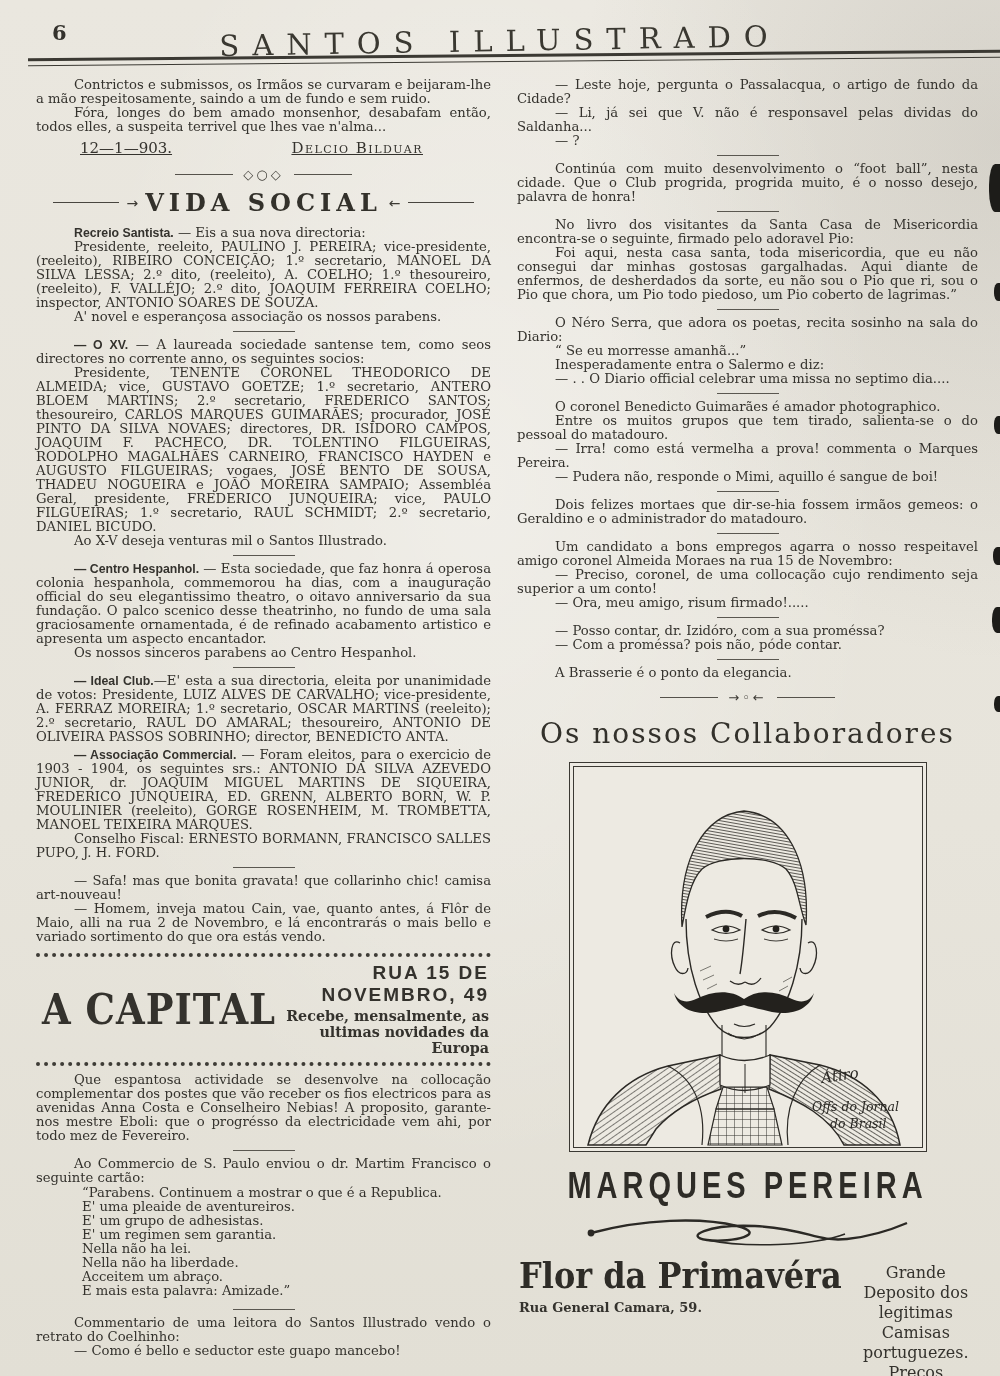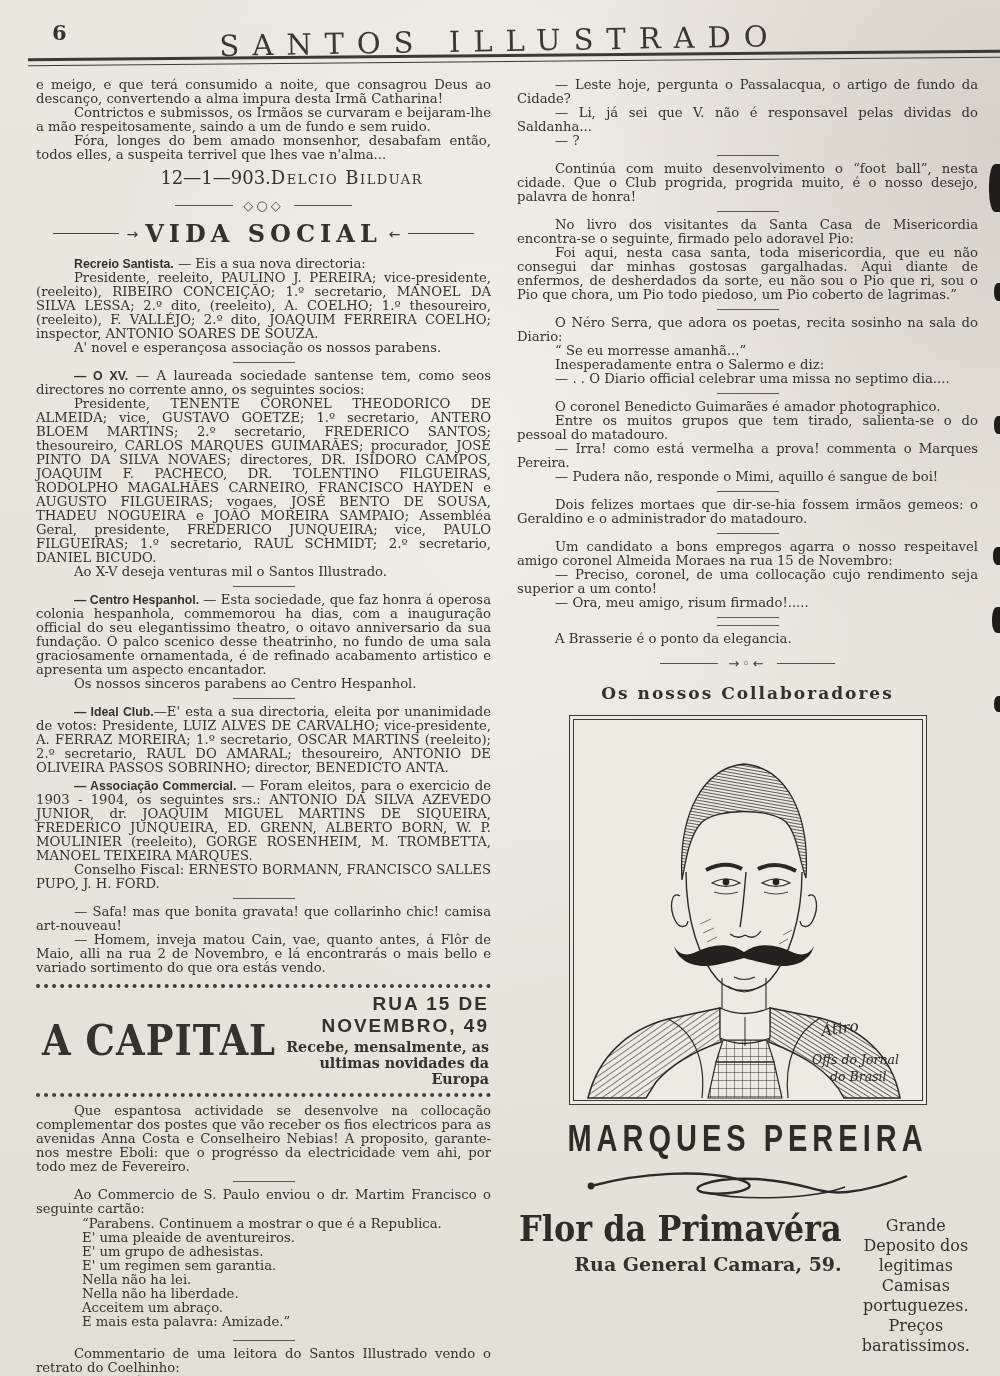--- a/index.html
+++ b/index.html
@@ -28,53 +28,53 @@
   }
   
   .col{position:absolute;top:78px;}
   .col-left{left:36px;width:455px;}
   .col-right{left:517px;width:461px;}
   .p{margin:0;font-size:13.2px;line-height:14px;text-align:justify;text-indent:38px;}
   .p.noindent{text-indent:0;}
   .group{margin-bottom:4px;}
   .divider{width:62px;margin:7px auto 6px;border-top:1.3px solid #5a5750;}
   .lead{font-family:"Liberation Sans", sans-serif;font-weight:bold;font-size:12.3px;}
-  .sig-row{display:flex;justify-content:flex-end;padding:5px 68px 0 44px;font-size:18px;}
+  .sig-row{display:flex;justify-content:space-between;padding:5px 68px 0 44px;font-size:15px;text-decoration:underline;}
   .byline{font-variant:small-caps;letter-spacing:1.5px;}
   .orn{display:flex;align-items:center;justify-content:center;gap:10px;margin:10px 0 4px;}
   .orn .rule{width:58px;border-top:1px solid #55524b;}
   .orn .glyphs{font-size:13px;letter-spacing:3px;color:#3c3a34;font-family:"DejaVu Sans", sans-serif;}
   .vida{display:flex;align-items:center;justify-content:center;gap:7px;margin:6px 0 9px;}
   .vida .rule{width:66px;border-top:1.5px solid #48453f;}
   .vida .arrow{font-size:14px;font-family:"DejaVu Sans", sans-serif;color:#3c3a34;}
   .vida .title{font-size:24px;font-weight:bold;letter-spacing:5px;color:#33312b;}
   .card{margin:1px 0 11px 46px;}
   .card .p{text-indent:0;text-align:left;}
   
   .capital{
     margin:9px 0 7px;padding:5px 2px 6px;display:flex;gap:10px;align-items:center;
     border-top:4px dotted #3e3c36;border-bottom:4px dotted #3e3c36;
   }
   .capital-name{font-size:37px;font-weight:bold;letter-spacing:1px;transform:scaleY(1.18);white-space:nowrap;padding-left:4px;}
   .capital-right{flex:1;text-align:right;}
   .capital-line1{font-family:"Liberation Sans", sans-serif;font-weight:bold;font-size:19px;letter-spacing:2px;}
   .capital-line2{font-weight:bold;font-size:14.3px;margin-top:2px;}
   
-  .collab-head{text-align:center;font-size:17px;letter-spacing:2px;font-weight:bold;color:#33312b;margin:12px 0 12px;}
+  .collab-head{text-align:center;font-size:28px;letter-spacing:2px;font-weight:normal;color:#33312b;margin:12px 0 12px;}
   .portrait-frame{width:350px;margin:0 auto;border:1.6px solid #3b3933;padding:3px;background:#edeae2;}
   .portrait-inner{border:1px solid #3b3933;}
   .portrait-inner svg{display:block;}
   .caption{
     text-align:center;font-family:"Liberation Sans", sans-serif;font-weight:bold;
     font-size:29px;letter-spacing:5px;transform:scaleY(1.25);margin:18px 0 4px;color:#2e2c27;
   }
   .flourish{display:block;margin:12px auto 8px;}
   .flor{display:flex;gap:14px;margin:4px 2px 0;align-items:flex-start;}
   .flor-name{font-size:32px;font-weight:bold;transform:scaleY(1.12);white-space:nowrap;color:#2e2c27;}
-  .flor-addr{font-size:19px;font-weight:bold;margin-top:5px;text-align:right;}
+  .flor-addr{font-size:13px;font-weight:bold;margin-top:5px;}
   .flor-right{flex:1;font-size:16px;line-height:1.25;text-align:center;padding-top:6px;}
   
   .artifact{position:absolute;background:#1d1c19;border-radius:45% 0 0 45%;right:-3px;}
 </style>
 </head>
 <body>
 
 <div class="page">
 
   <div class="page-num">6</div>
@@ -84,21 +84,20 @@
   <div class="artifact" style="top:164px;width:14px;height:48px;"></div>
   <div class="artifact" style="top:283px;width:9px;height:18px;"></div>
   <div class="artifact" style="top:416px;width:9px;height:18px;"></div>
   <div class="artifact" style="top:547px;width:10px;height:18px;"></div>
   <div class="artifact" style="top:607px;width:11px;height:26px;"></div>
   <div class="artifact" style="top:696px;width:9px;height:16px;"></div>
 
   <div class="col col-left">
 
     <div class="group">
-      <p class="p noindent">e meigo, e que terá consumido a noite, que consagrou Deus ao descanço, convertendo a alma impura desta Irmã Catharina!</p>
       <p class="p">Contrictos e submissos, os Irmãos se curvaram e beijaram-lhe a mão respeitosamente, saindo a um de fundo e sem ruido.</p>
       <p class="p">Fóra, longes do bem amado monsenhor, desabafam então, todos elles, a suspeita terrivel que lhes vae n'alma...</p>
       <div class="sig-row">
         <span>12—1—903.</span>
         <span class="byline">Delcio Bilduar</span>
       </div>
     </div>
 
     <div class="orn">
       <span class="rule"></span>
@@ -232,20 +231,24 @@
     </div>
     <div class="divider"></div>
 
     <div class="group">
       <p class="p">Um candidato a bons empregos agarra o nosso respeitavel amigo coronel Almeida Moraes na rua 15 de Novembro:</p>
       <p class="p">— Preciso, coronel, de uma collocação cujo rendimento seja superior a um conto!</p>
       <p class="p">— Ora, meu amigo, risum firmado!.....</p>
     </div>
     <div class="divider"></div>
 
+    <div class="group">
+      <p class="p">— Posso contar, dr. Izidóro, com a sua proméssa?</p>
+      <p class="p">— Com a proméssa? pois não, póde contar.</p>
+    </div>
     <div class="divider"></div>
 
     <div class="group">
       <p class="p">A Brasserie é o ponto da elegancia.</p>
     </div>
 
     <div class="orn">
       <span class="rule"></span>
       <span class="glyphs">→◦←</span>
       <span class="rule"></span>

